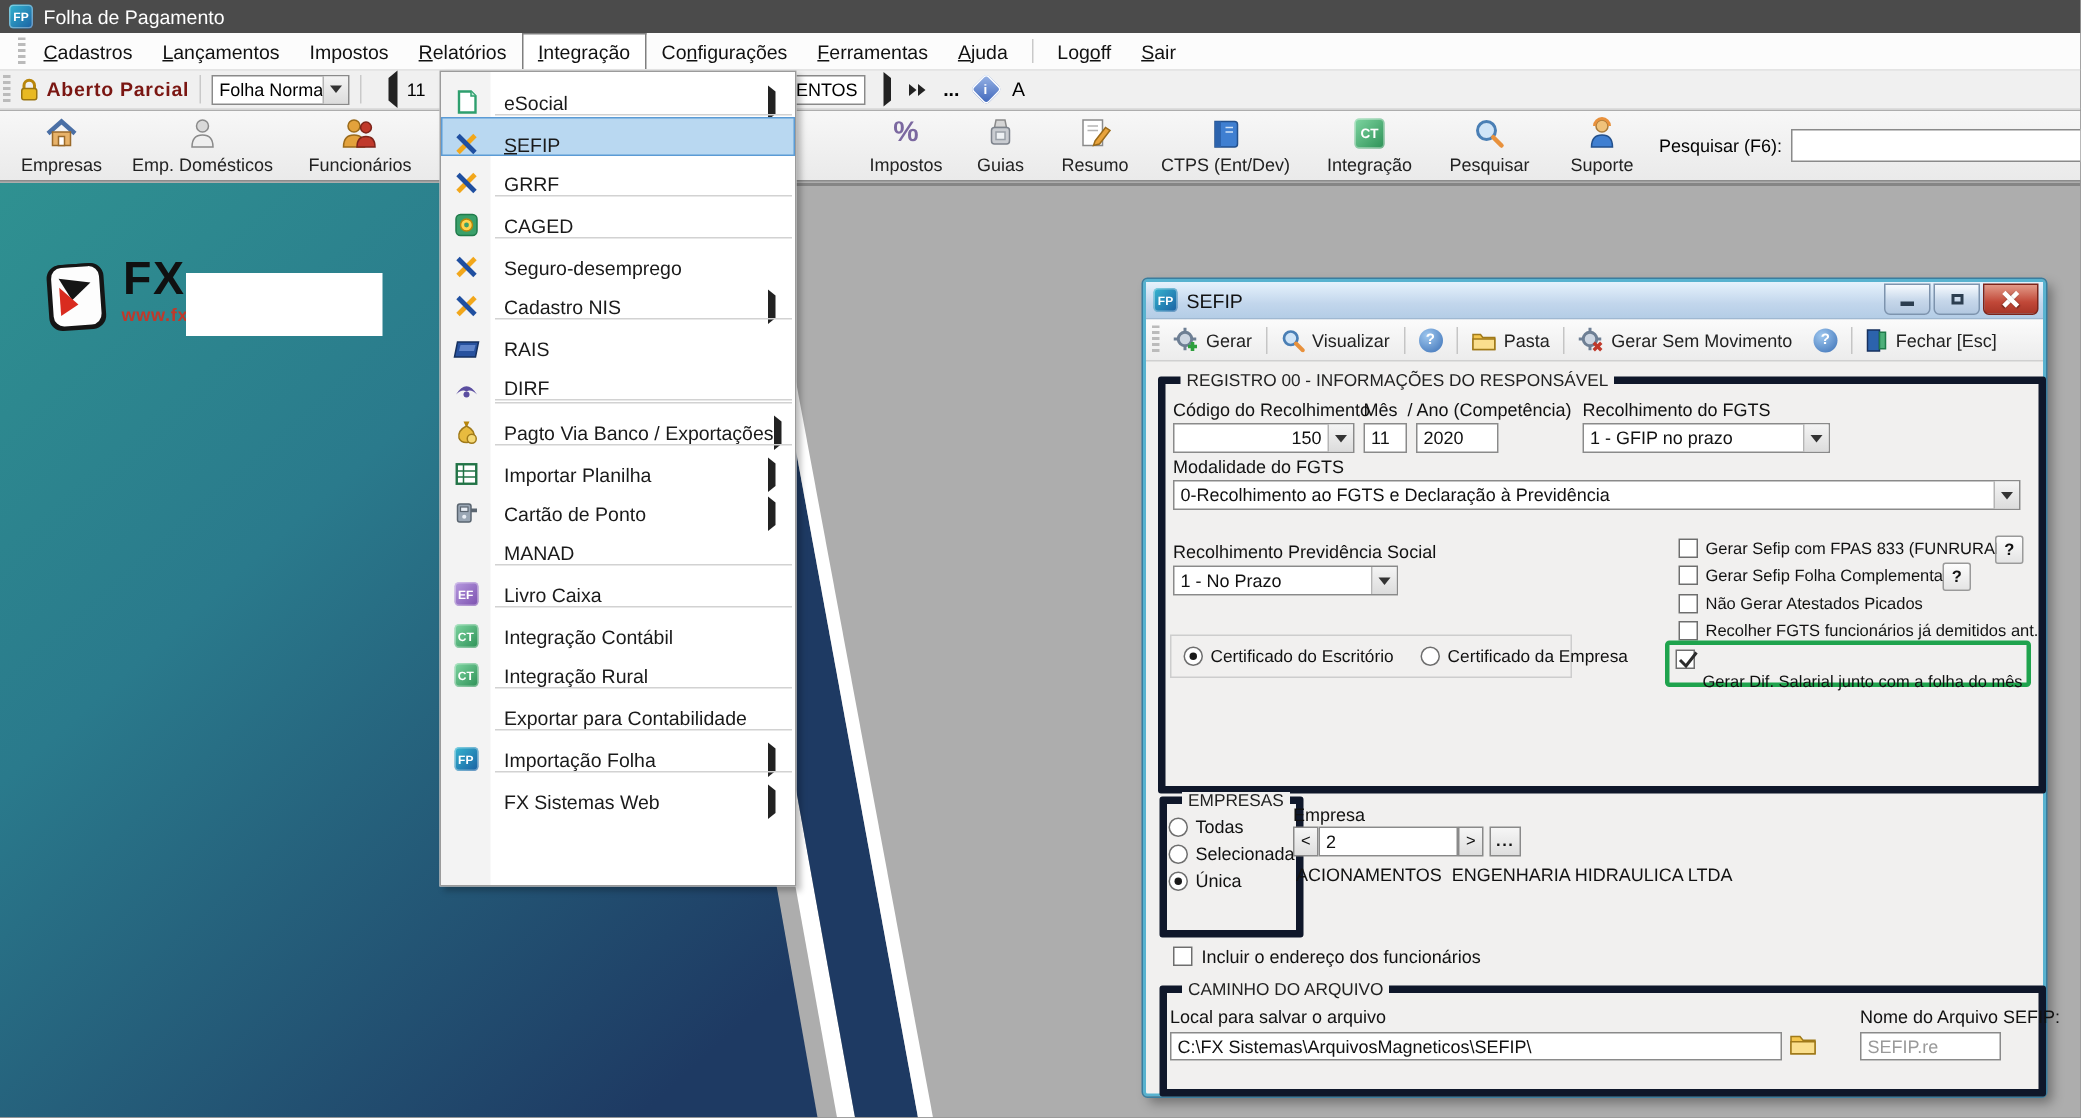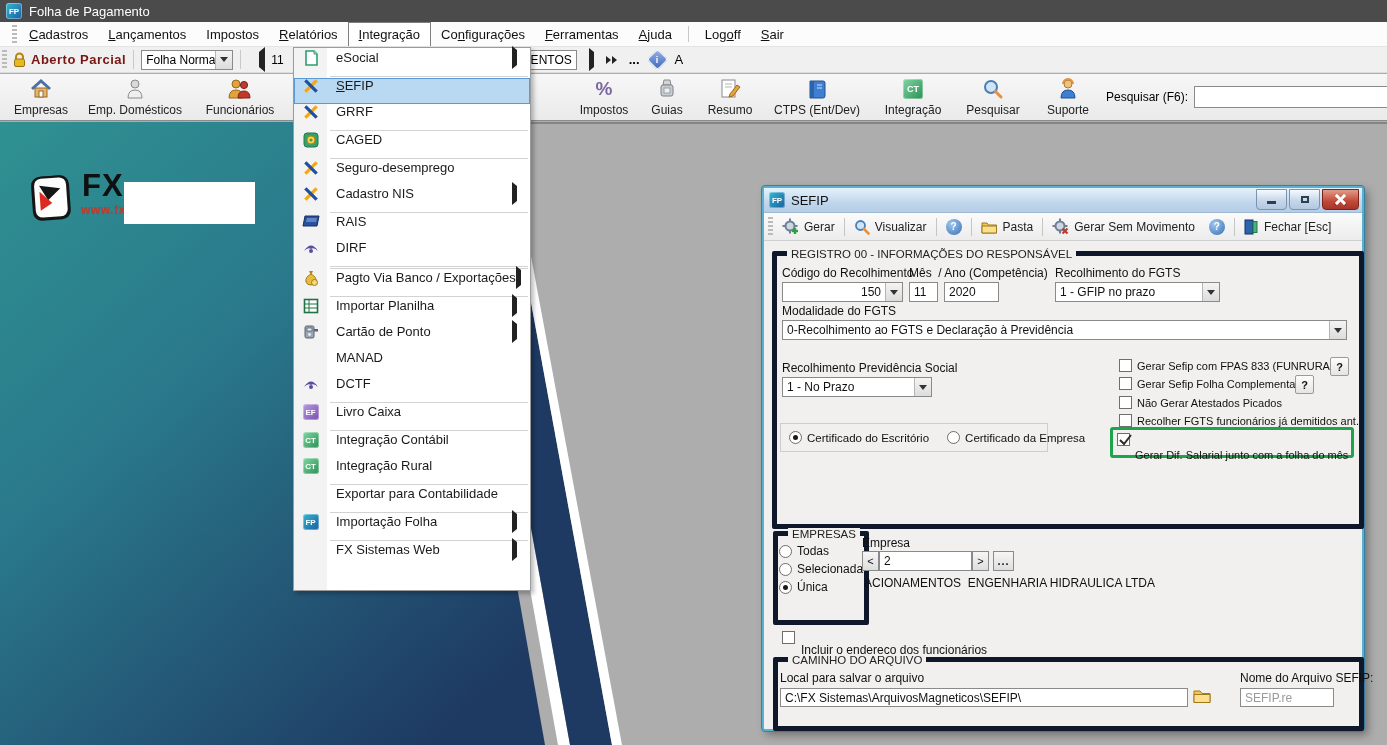--- a/index.html
+++ b/index.html
@@ -60,21 +60,21 @@
   #mdi{left:0;top:122px;width:1387px;height:623px;background:#adadad;border-top:2px solid #858585;box-sizing:border-box;}
   #deskart{left:0;top:122px;width:660px;height:623px;}
   .fxlogo-text{font-weight:bold;color:#101010;font-size:31px;letter-spacing:1px;}
   .fxlogo-url{color:#c0392b;font-weight:bold;font-size:12px;letter-spacing:.5px;}
   .redact{background:#fff;}
   
   #intmenu{left:293px;top:47px;width:238px;height:544px;background:#fff;border:1px solid #9b9b9b;
     box-shadow:3px 3px 4px rgba(0,0,0,.25);z-index:40;display:flex;flex-direction:column;
     padding:2px 0;box-sizing:border-box;}
   #intmenu::before{content:"";position:absolute;left:0;top:0;bottom:0;width:33px;background:#f3f3f3;}
-  .mi{position:relative;height:26px;flex:none;display:flex;align-items:flex-start;font-size:13px;color:#1a1a1a;}
+  .mi{position:relative;height:26px;flex:none;display:flex;align-items:flex-end;font-size:13px;color:#1a1a1a;}
   .mi .mic{width:33px;flex:none;display:flex;align-items:center;justify-content:center;position:relative;}
   .mi .mit{margin-left:9px;white-space:nowrap;}
   .mi .mit u{text-decoration:underline;}
   .mi .sub{margin-left:auto;margin-right:9px;}
   .mi.sel{background:var(--c-selection-blue,#b9d8f1);box-shadow:inset 0 0 0 1px var(--c-selection-border,#5b9bd5);}
   .msep{height:2px;flex:none;margin-left:36px;margin-right:2px;position:relative;}
   .msep::after{content:"";position:absolute;left:0;right:0;top:0;height:1px;background:#d2d2d2;}
   
   #dialog{left:762px;top:186px;width:602px;height:545px;z-index:20;
     border:2px solid #58b2cf;outline:1px solid #3a7d9e;border-radius:3px;
@@ -491,29 +491,20 @@
             <circle cx="6.5" cy="10.5" r="1.4" fill="#e8eef5"></circle>
           </svg>
         </span>
       <span class="mit">Cartão de Ponto</span>
       <span class="sub"><span class="tri-r small"></span></span>
     </div>
     <div class="mi">
       <span class="mic"></span>
       <span class="mit">MANAD</span>
     </div>
-    <div class="mi">
-      <span class="mic">
-          <svg width="16" height="14" viewBox="0 0 16 14">
-            <path d="M1 11 Q8 0 15 11 Q11 7 8 9 Q5 7 1 11 Z" fill="#5b4ea0"></path>
-            <circle cx="8" cy="11" r="2" fill="#5b4ea0"></circle>
-          </svg>
-        </span>
-      <span class="mit">DCTF</span>
-    </div>
     <div class="msep"></div>
     <div class="mi">
       <span class="mic">
           <span class="badge ef">EF</span>
         </span>
       <span class="mit">Livro Caixa</span>
     </div>
     <div class="msep"></div>
     <div class="mi">
       <span class="mic">
@@ -724,21 +715,21 @@
           <span>Única</span>
         </span>
       <span class="flbl" style="left:98px;top:295px;">Empresa</span>
       <span class="spinbtn" style="left:98px;top:310px;width:17px;">&lt;</span>
       <span class="inputbox" style="left:115px;top:310px;width:93px;height:20px;">2</span>
       <span class="spinbtn" style="left:208px;top:310px;width:17px;">&gt;</span>
       <span class="spinbtn" style="left:229px;top:310px;width:21px;font-weight:bold;letter-spacing:1px;">...</span>
       <span class="flbl" style="left:100px;top:335px;white-space:pre;">ACIONAMENTOS  ENGENHARIA HIDRAULICA LTDA</span>
 
       <span class="cb" style="left:18px;top:390px;"></span>
-      <span class="flbl" style="left:37px;top:390px;margin-top:12px;">Incluir o endereço dos funcionários</span>
+      <span class="flbl" style="left:37px;top:390px;">Incluir o endereço dos funcionários</span>
 
       <div class="grp" style="left:9px;top:416px;width:581px;height:64px;">
         <span class="legend">CAMINHO DO ARQUIVO</span>
       </div>
       <span class="flbl" style="left:16px;top:430px;">Local para salvar o arquivo</span>
       <span class="inputbox" style="left:16px;top:447px;width:408px;height:19px;">C:\FX Sistemas\ArquivosMagneticos\SEFIP\</span>
       <span class="abs" style="left:428px;top:446px;">
         <svg width="20" height="17" viewBox="0 0 20 17">
             <path d="M2 4 h6 l2 2.5 h8 v9 h-16 Z" fill="#f4c64d" stroke="#a07a1a"></path>
             <path d="M2 7.5 h16 v8 h-16 Z" fill="#fadf8e" stroke="#a07a1a"></path>

